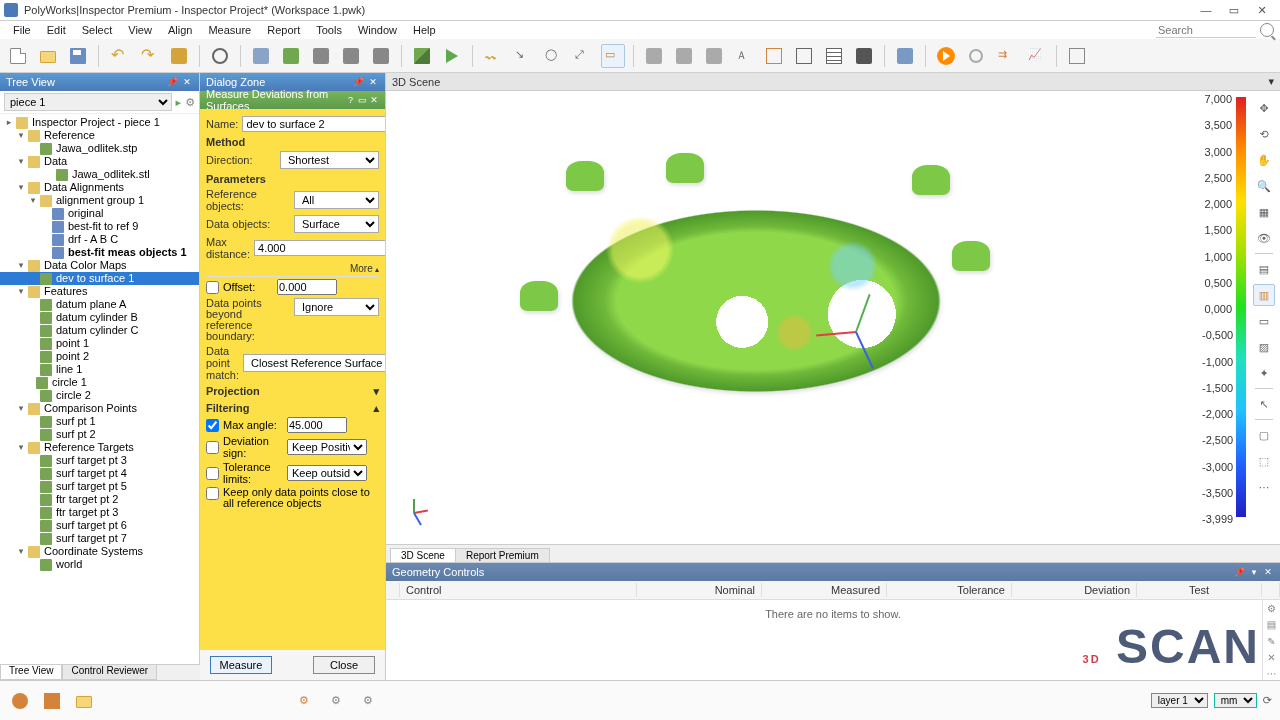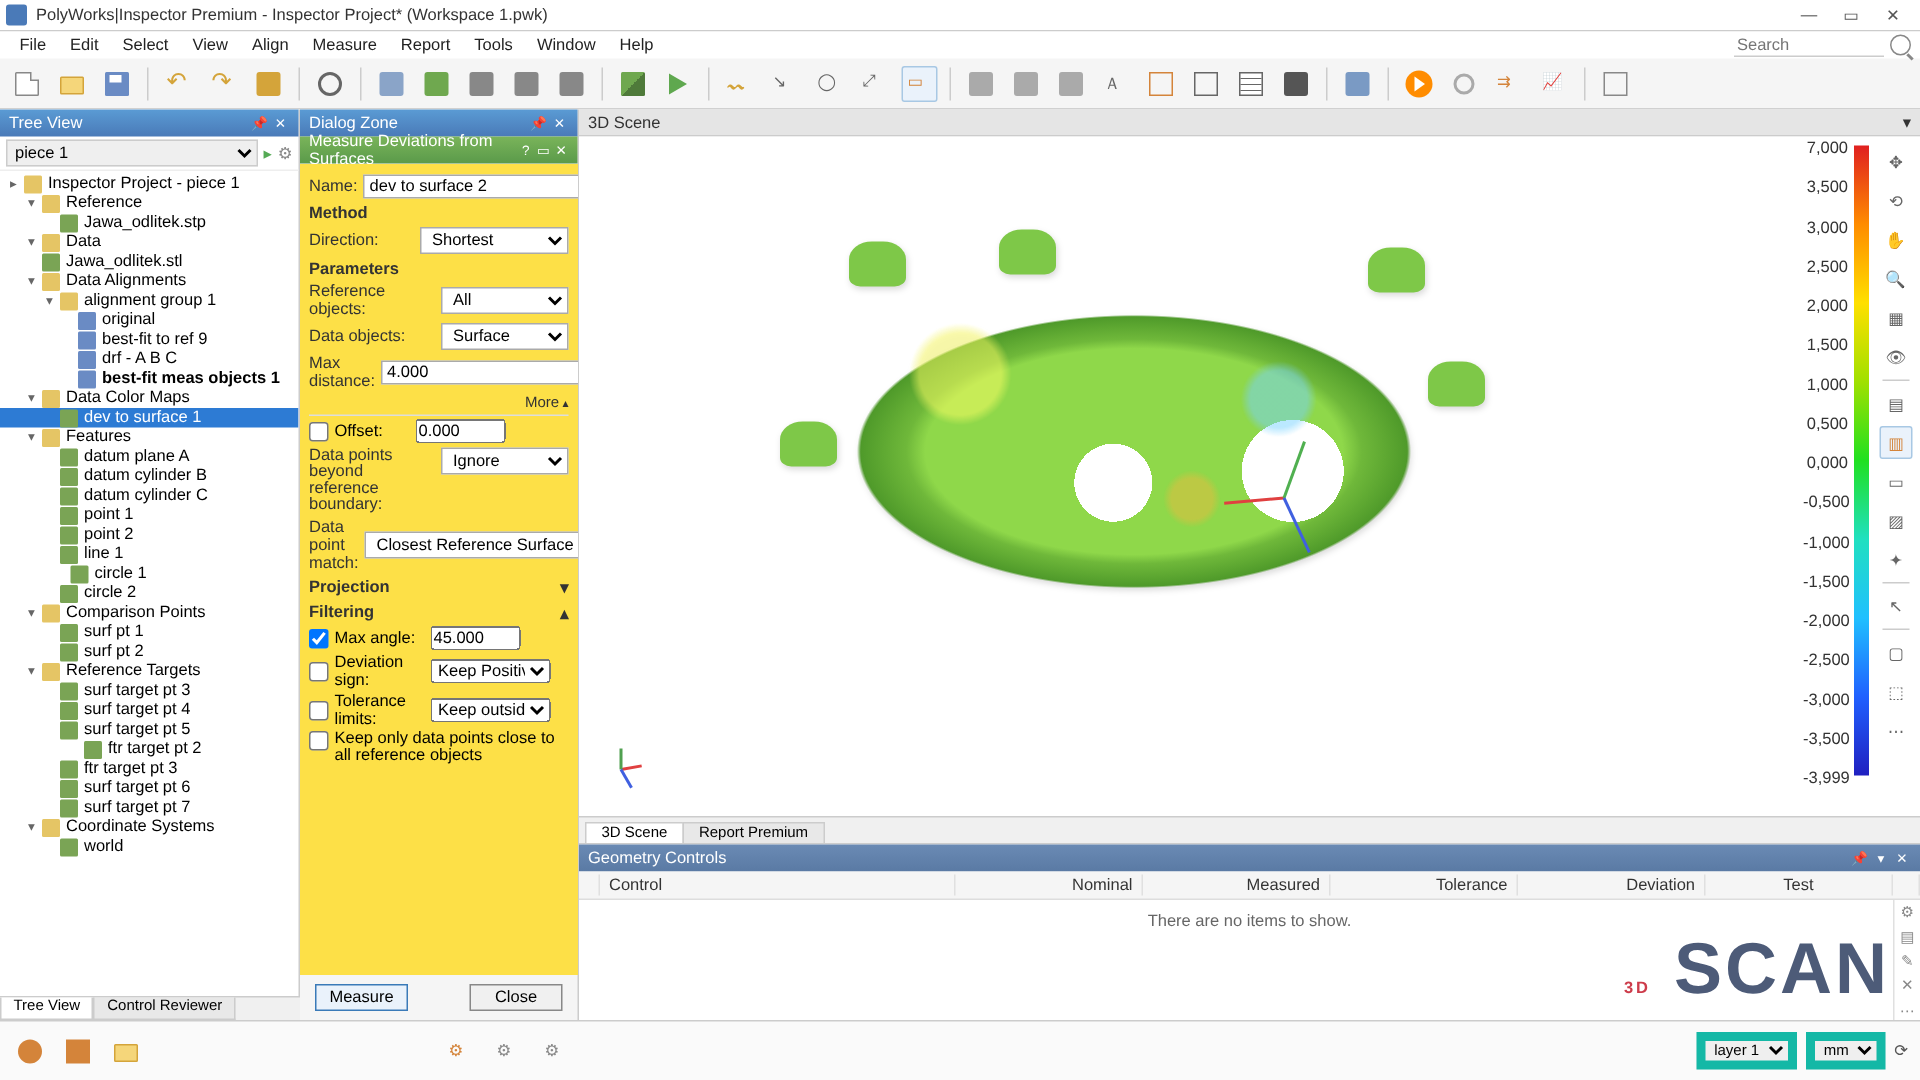--- a/index.html
+++ b/index.html
@@ -122,21 +122,21 @@
 .geo-side { position:absolute; right:0; top:0; bottom:0; width:18px; border-left:1px solid #e0e0e0; display:flex; flex-direction:column; align-items:center; gap:4px; padding-top:2px; }
 .geo-side .gb { width:14px; height:14px; color:#888; cursor:pointer; font-size:10px; display:flex; align-items:center; justify-content:center; }
 
 .bottom-tabs { position:absolute; left:0; bottom:40px; height:16px; display:flex; background:#f0f0f0; border-top:1px solid #ccc; width:200px; }
 .bottom-tabs .tab { padding:0 8px; border:1px solid #ccc; border-top:none; background:#fff; font-size:10px; cursor:pointer; }
 .bottom-tabs .tab.inactive { background:#e8e8e8; }
 
 .statusbar { position:absolute; bottom:0; left:0; right:0; height:40px; border-top:1px solid #ccc; background:#fafafa; display:flex; align-items:center; padding:0 8px; gap:8px; }
 .statusbar .sb { width:24px; height:24px; border:1px solid transparent; border-radius:2px; display:flex; align-items:center; justify-content:center; cursor:pointer; }
 .statusbar .right { margin-left:auto; display:flex; align-items:center; gap:6px; color:#555; }
-.statusbar select { border:6px solid #14b8a6; padding:0 2px; font-size:10px; }
+.statusbar select { border:1px solid #14b8a6; padding:0 2px; font-size:10px; }
 </style>
 </head>
 <body>
 
 <div class="titlebar">
   <div class="icon"></div>
   <div class="title">PolyWorks|Inspector Premium - Inspector Project* (Workspace 1.pwk)</div>
   <div class="winbtn">―</div>
   <div class="winbtn">▭</div>
   <div class="winbtn">✕</div>
@@ -298,21 +298,21 @@
         <div class="tree-node" style="padding-left: 28px;">
           <span class="tree-arrow"></span>
           <span class="tree-icon data"></span>
           <span class="tree-label">Jawa_odlitek.stp</span>
         </div>
         <div class="tree-node" style="padding-left: 16px;">
           <span class="tree-arrow">▾</span>
           <span class="tree-icon folder"></span>
           <span class="tree-label">Data</span>
         </div>
-        <div class="tree-node" style="padding-left: 16px;">
+        <div class="tree-node" style="padding-left: 44px;">
           <span class="tree-arrow"></span>
           <span class="tree-icon data"></span>
           <span class="tree-label">Jawa_odlitek.stl</span>
         </div>
         <div class="tree-node" style="padding-left: 16px;">
           <span class="tree-arrow">▾</span>
           <span class="tree-icon folder"></span>
           <span class="tree-label">Data Alignments</span>
         </div>
         <div class="tree-node" style="padding-left: 28px;">
@@ -378,21 +378,21 @@
         <div class="tree-node" style="padding-left: 28px;">
           <span class="tree-arrow"></span>
           <span class="tree-icon data"></span>
           <span class="tree-label">point 2</span>
         </div>
         <div class="tree-node" style="padding-left: 28px;">
           <span class="tree-arrow"></span>
           <span class="tree-icon data"></span>
           <span class="tree-label">line 1</span>
         </div>
-        <div class="tree-node" style="padding-left: 35px; align-items: flex-end;">
+        <div class="tree-node" style="padding-left: 24px; align-items: flex-end;">
           <span class="tree-arrow"></span>
           <span class="tree-icon data"></span>
           <span class="tree-label">circle 1</span>
         </div>
         <div class="tree-node" style="padding-left: 28px;">
           <span class="tree-arrow"></span>
           <span class="tree-icon data"></span>
           <span class="tree-label">circle 2</span>
         </div>
         <div class="tree-node" style="padding-left: 16px;">
@@ -423,21 +423,21 @@
         <div class="tree-node" style="padding-left: 28px;">
           <span class="tree-arrow"></span>
           <span class="tree-icon data"></span>
           <span class="tree-label">surf target pt 4</span>
         </div>
         <div class="tree-node" style="padding-left: 28px;">
           <span class="tree-arrow"></span>
           <span class="tree-icon data"></span>
           <span class="tree-label">surf target pt 5</span>
         </div>
-        <div class="tree-node" style="padding-left: 44px;">
+        <div class="tree-node" style="padding-left: 28px;">
           <span class="tree-arrow"></span>
           <span class="tree-icon data"></span>
           <span class="tree-label">ftr target pt 2</span>
         </div>
         <div class="tree-node" style="padding-left: 28px;">
           <span class="tree-arrow"></span>
           <span class="tree-icon data"></span>
           <span class="tree-label">ftr target pt 3</span>
         </div>
         <div class="tree-node" style="padding-left: 28px;">

